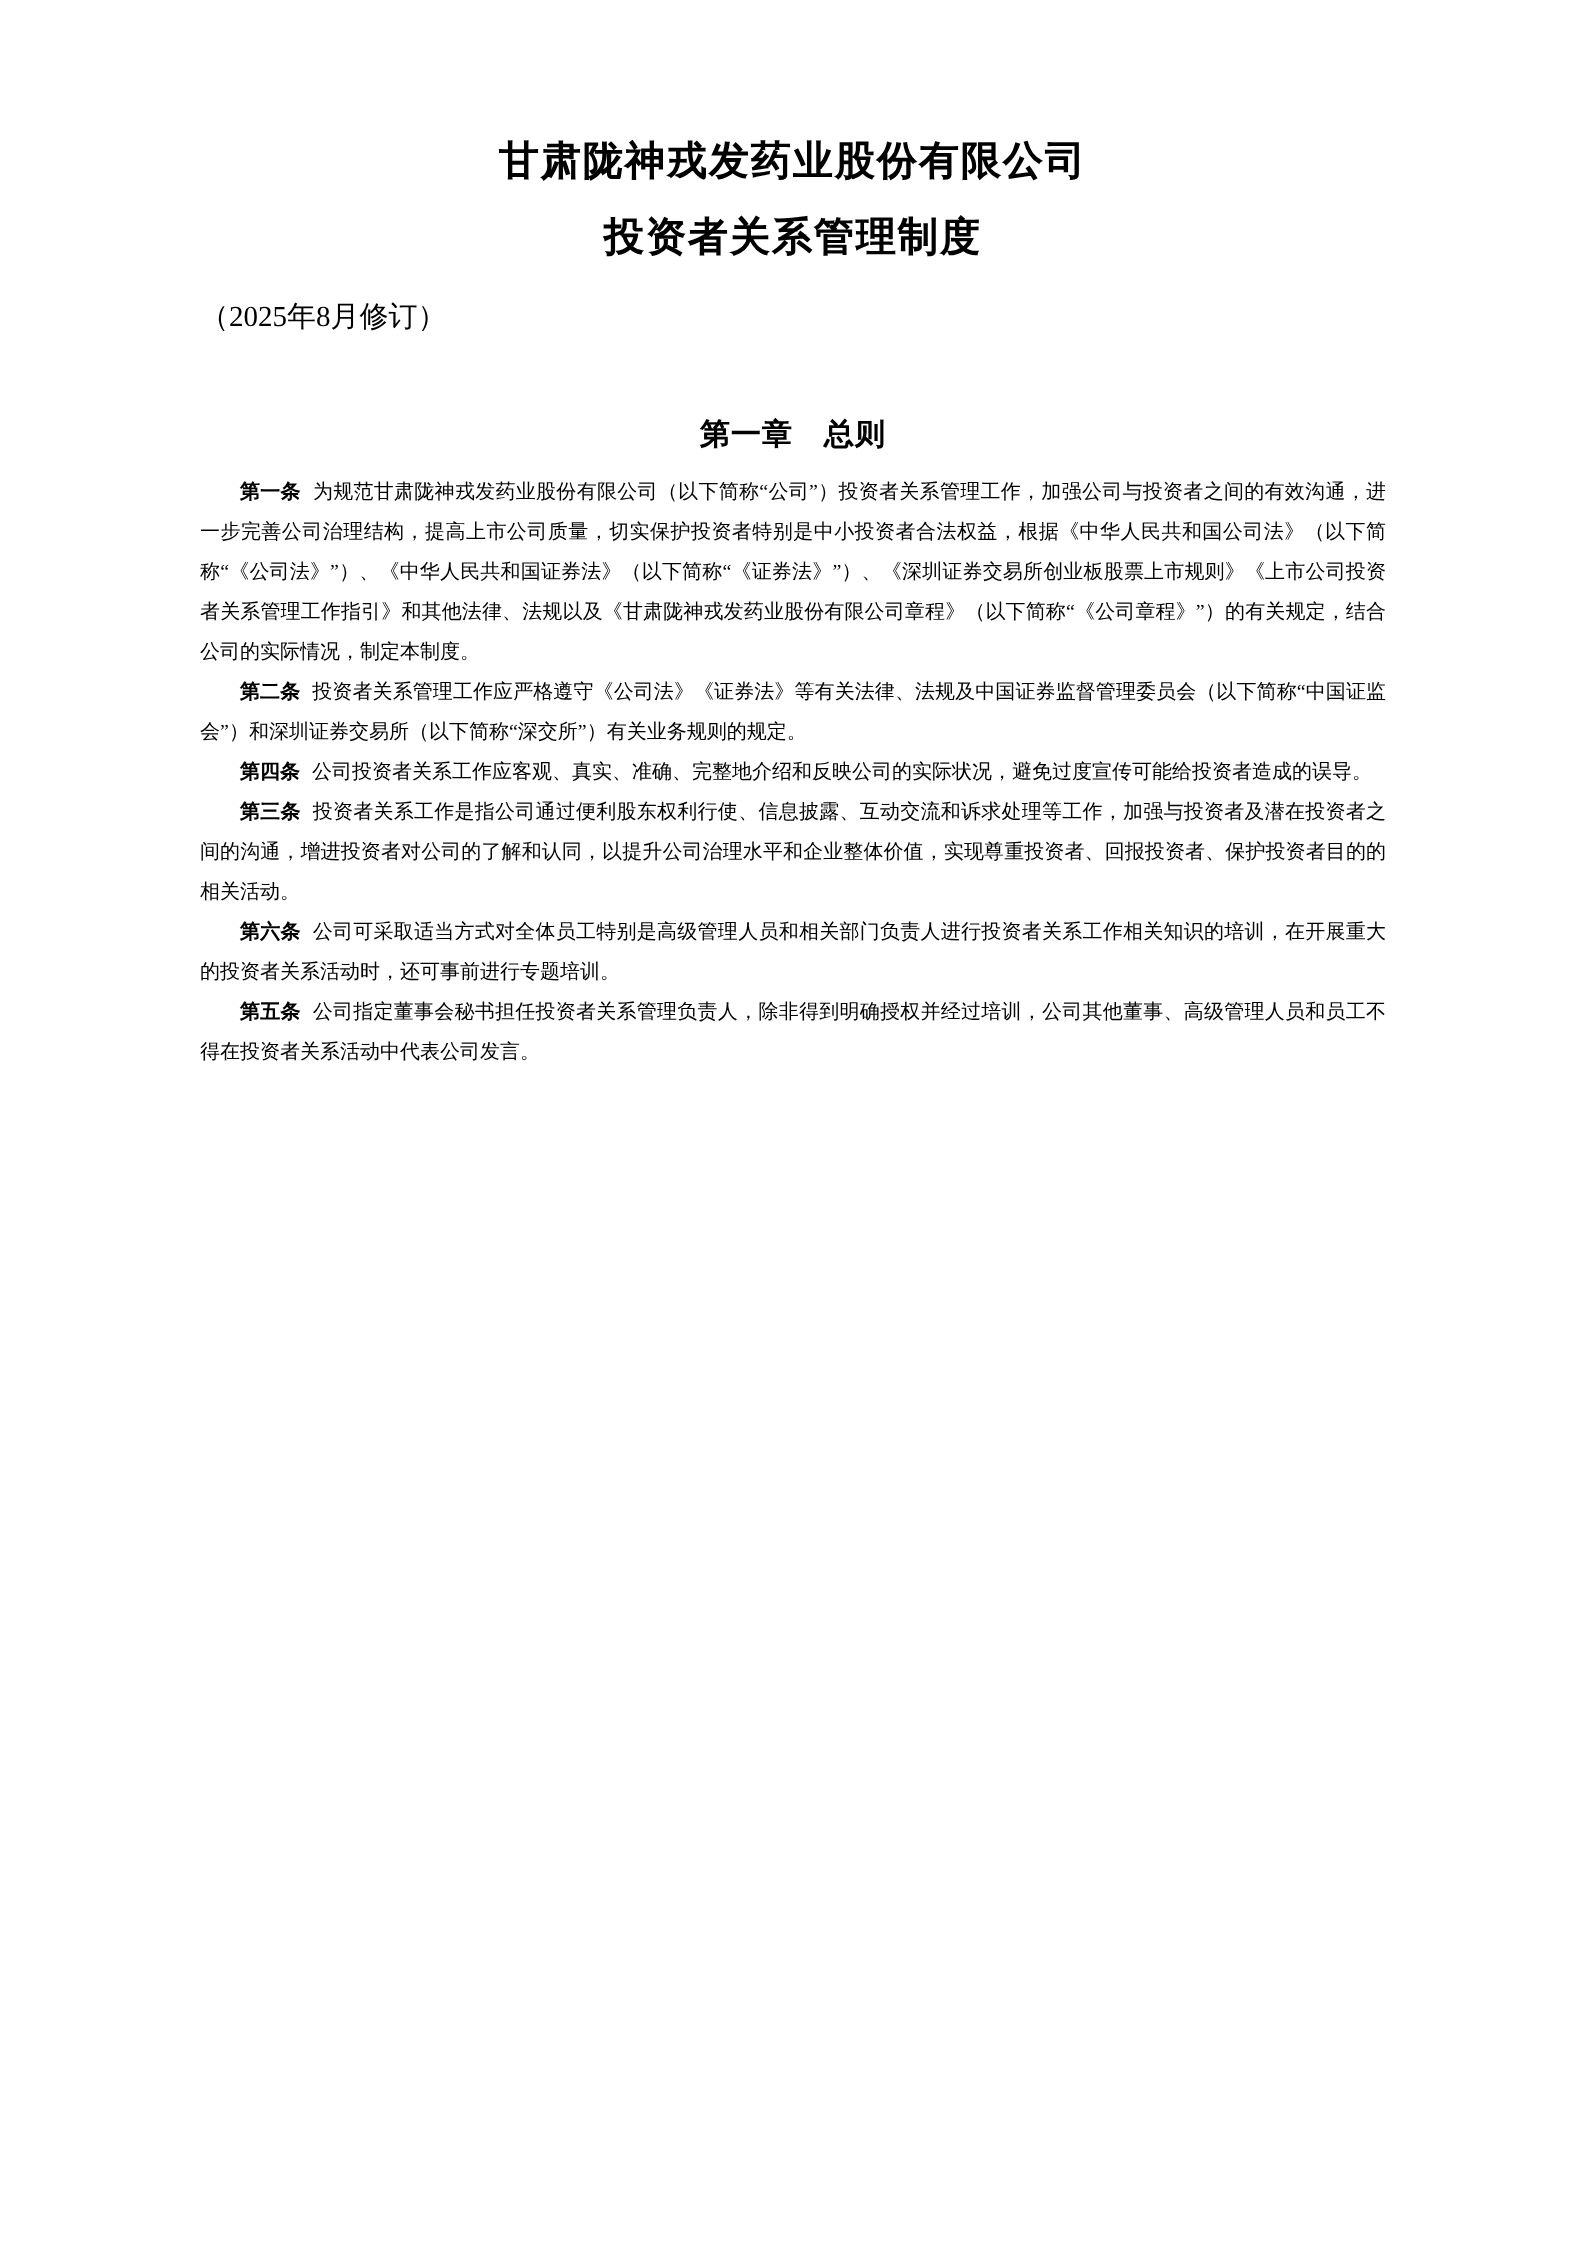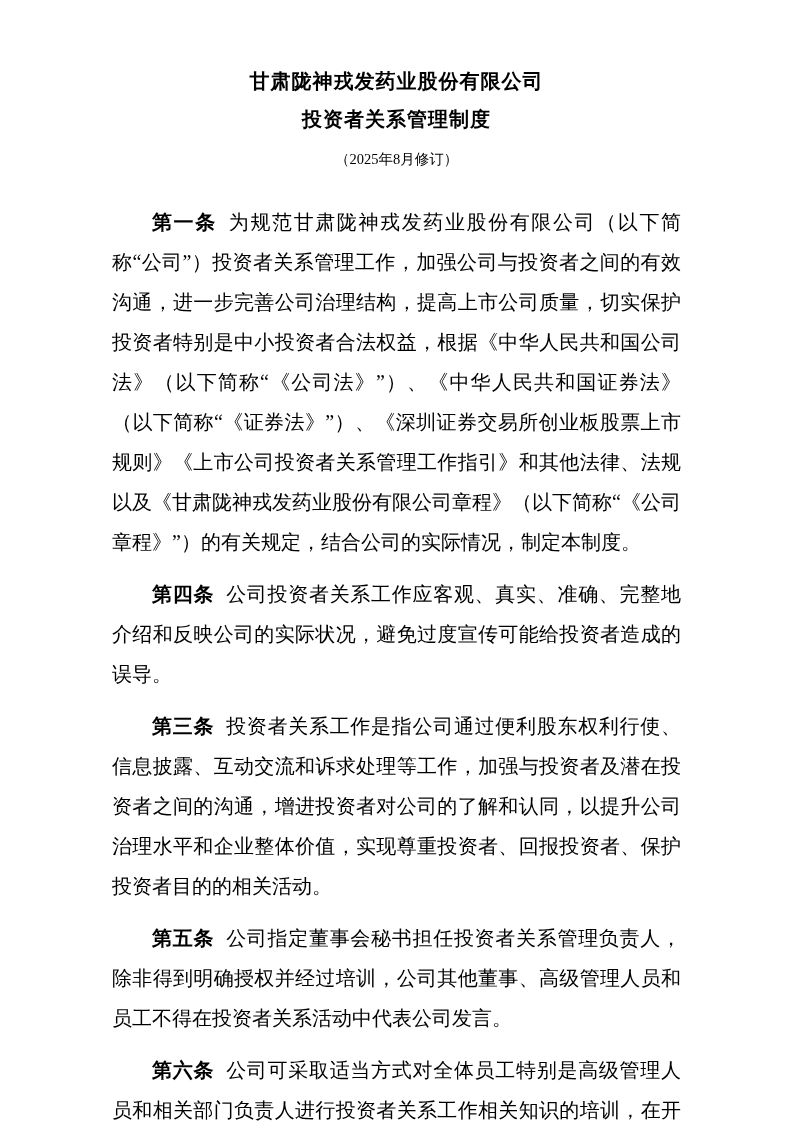--- a/index.html
+++ b/index.html
@@ -32,72 +32,75 @@
   .doc-title-2 {
     text-align: center;
     font-size: 20px;
     font-weight: bold;
     letter-spacing: 1px;
     line-height: 1.9;
     margin: 0 0 6px 0;
     font-family: Liberation Serif, serif;
   }
   .doc-subtitle {
-    text-align: center;
     font-size: 14.5px;
     line-height: 2.1;
     margin: 0 0 28px 0;
   }
   .chapter-heading {
     text-align: center;
     font-size: 15px;
     font-weight: bold;
     line-height: 2.2;
     margin: 6px 0 2px 0;
     letter-spacing: 0.5px;
   }
   .article {
-    font-size: 20px;
+    font-size: 10px;
     line-height: 2.0;
     text-align: justify;
     text-justify: inter-ideograph;
-    margin: 12px;
+    margin: 0;
     text-indent: 2em;
   }
   .article .art-num {
     font-weight: bold;
     margin-right: 0.6em;
   }
 </style>
 </head>
 <body>
 
 <div class="page">
 
   <h1 class="doc-title">甘肃陇神戎发药业股份有限公司</h1>
   <h1 class="doc-title-2">投资者关系管理制度</h1>
   <div class="doc-subtitle">（2025年8月修订）</div>
 
+  <div class="chapter-heading">第一章　总则</div>
 
   <p class="article">
     <span class="art-num">第一条</span><span>为规范甘肃陇神戎发药业股份有限公司（以下简称“公司”）投资者关系管理工作，加强公司与投资者之间的有效沟通，进一步完善公司治理结构，提高上市公司质量，切实保护投资者特别是中小投资者合法权益，根据《中华人民共和国公司法》（以下简称“《公司法》”）、《中华人民共和国证券法》（以下简称“《证券法》”）、《深圳证券交易所创业板股票上市规则》《上市公司投资者关系管理工作指引》和其他法律、法规以及《甘肃陇神戎发药业股份有限公司章程》（以下简称“《公司章程》”）的有关规定，结合公司的实际情况，制定本制度。</span>
   </p>
 
+  <p class="article">
+    <span class="art-num">第二条</span><span>投资者关系管理工作应严格遵守《公司法》《证券法》等有关法律、法规及中国证券监督管理委员会（以下简称“中国证监会”）和深圳证券交易所（以下简称“深交所”）有关业务规则的规定。</span>
+  </p>
 
   <p class="article">
     <span class="art-num">第四条</span><span>公司投资者关系工作应客观、真实、准确、完整地介绍和反映公司的实际状况，避免过度宣传可能给投资者造成的误导。</span>
   </p>
 
   <p class="article">
     <span class="art-num">第三条</span><span>投资者关系工作是指公司通过便利股东权利行使、信息披露、互动交流和诉求处理等工作，加强与投资者及潜在投资者之间的沟通，增进投资者对公司的了解和认同，以提升公司治理水平和企业整体价值，实现尊重投资者、回报投资者、保护投资者目的的相关活动。</span>
   </p>
 
   <p class="article">
-    <span class="art-num">第五条</span><span>公司指定董事会秘书担任投资者关系管理负责人，除非得到明确授权并经过培训，公司其他董事、高级管理人员和员工不得在投资者关系活动中代表公司发言。</span>
+    <span class="art-num">第六条</span><span>公司可采取适当方式对全体员工特别是高级管理人员和相关部门负责人进行投资者关系工作相关知识的培训，在开展重大的投资者关系活动时，还可事前进行专题培训。</span>
   </p>
 
   <p class="article">
-    <span class="art-num">第六条</span><span>公司可采取适当方式对全体员工特别是高级管理人员和相关部门负责人进行投资者关系工作相关知识的培训，在开展重大的投资者关系活动时，还可事前进行专题培训。</span>
+    <span class="art-num">第五条</span><span>公司指定董事会秘书担任投资者关系管理负责人，除非得到明确授权并经过培训，公司其他董事、高级管理人员和员工不得在投资者关系活动中代表公司发言。</span>
   </p>
 
 
 
 </div>
 
 </body></html>

